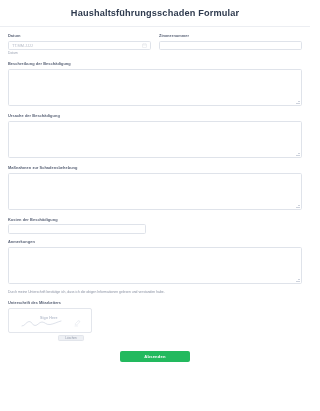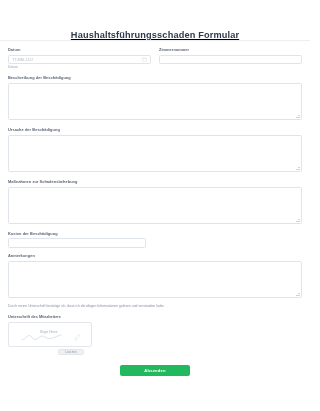--- a/index.html
+++ b/index.html
@@ -5,24 +5,23 @@
   * { box-sizing: border-box; margin: 0; padding: 0; }
   html, body {
     width: 310px; height: 411px;
     background: #ffffff;
     font-family: "Liberation Sans", sans-serif;
     overflow: hidden;
   }
   .page { width: 310px; height: 411px; position: relative; background: #fff; }
 
   .title-bar {
-    height: 41px;
-    display: flex; align-items: flex-end; justify-content: center;
+    height: 27px;
+    display: flex; align-items: center; justify-content: center;
     border-bottom: 1px solid #eceef2;
-    text-decoration: underline;
   }
   .title {
     font-size: 9.2px; font-weight: 700; color: #2e3a4e;
     letter-spacing: 0.15px;
   }
 
   .form-body { padding: 7px 8px 0 8px; }
 
   .row { display: flex; gap: 8px; }
   .col { flex: 1; min-width: 0; }

